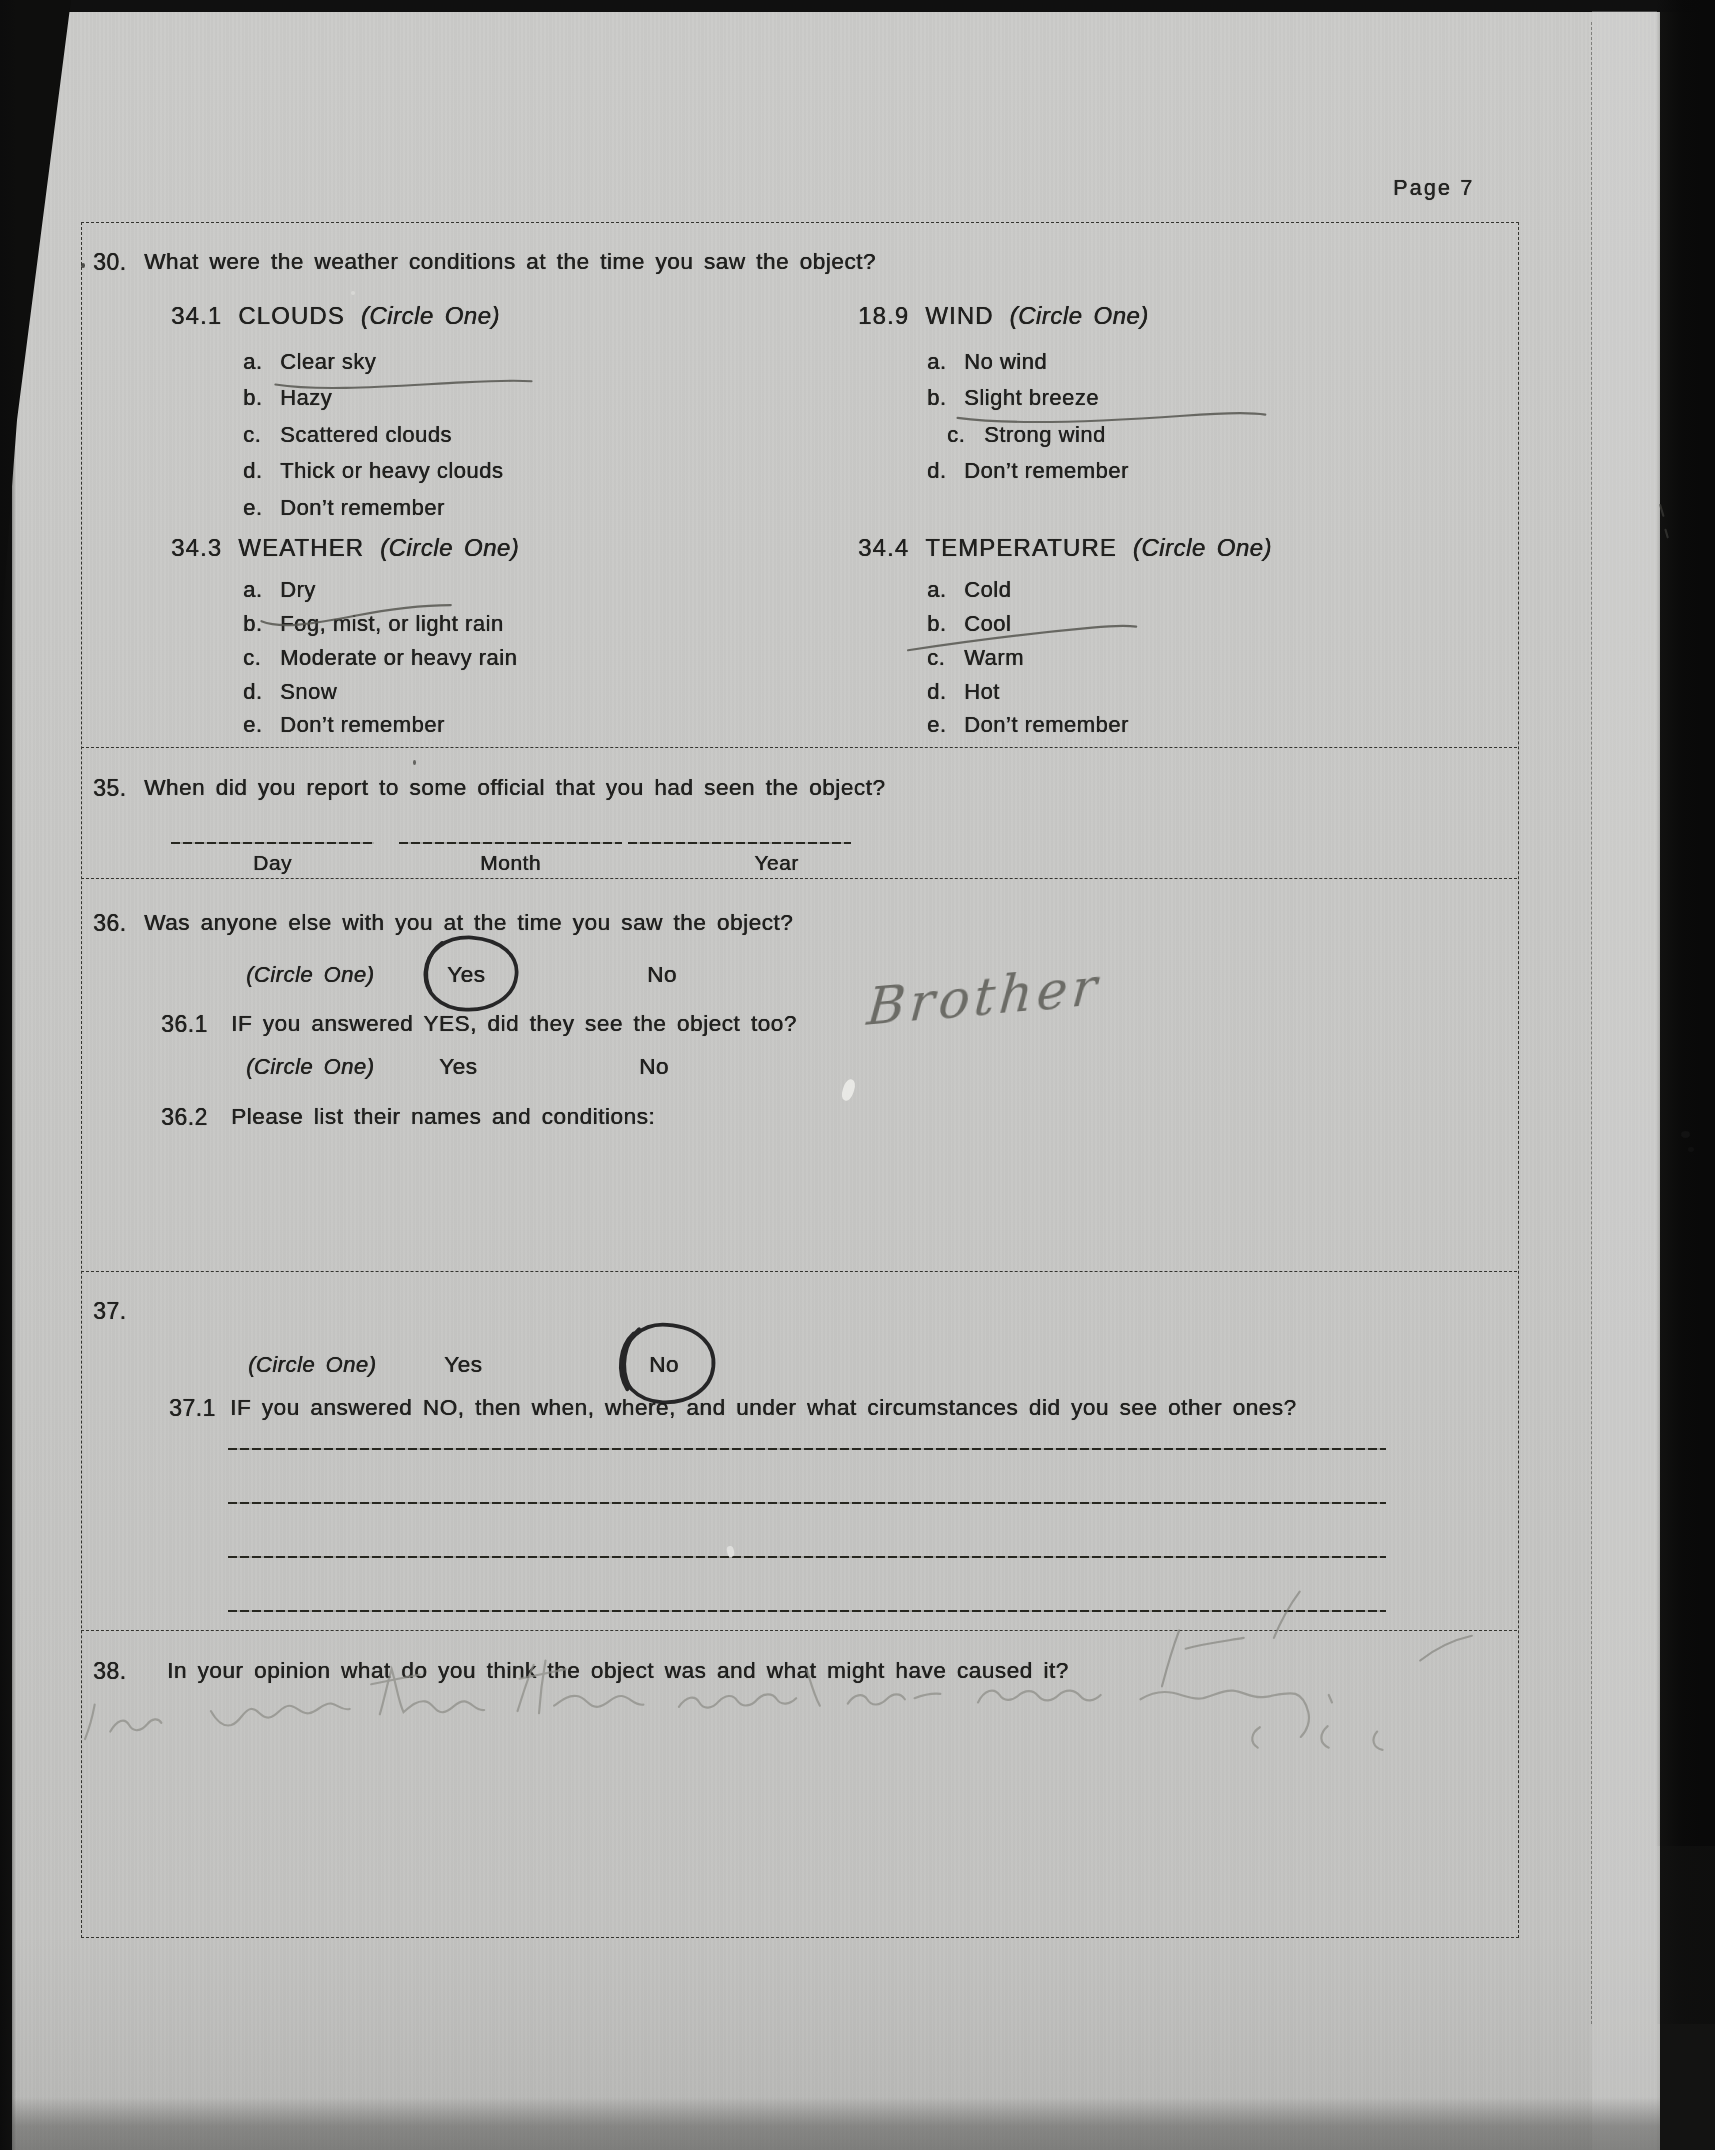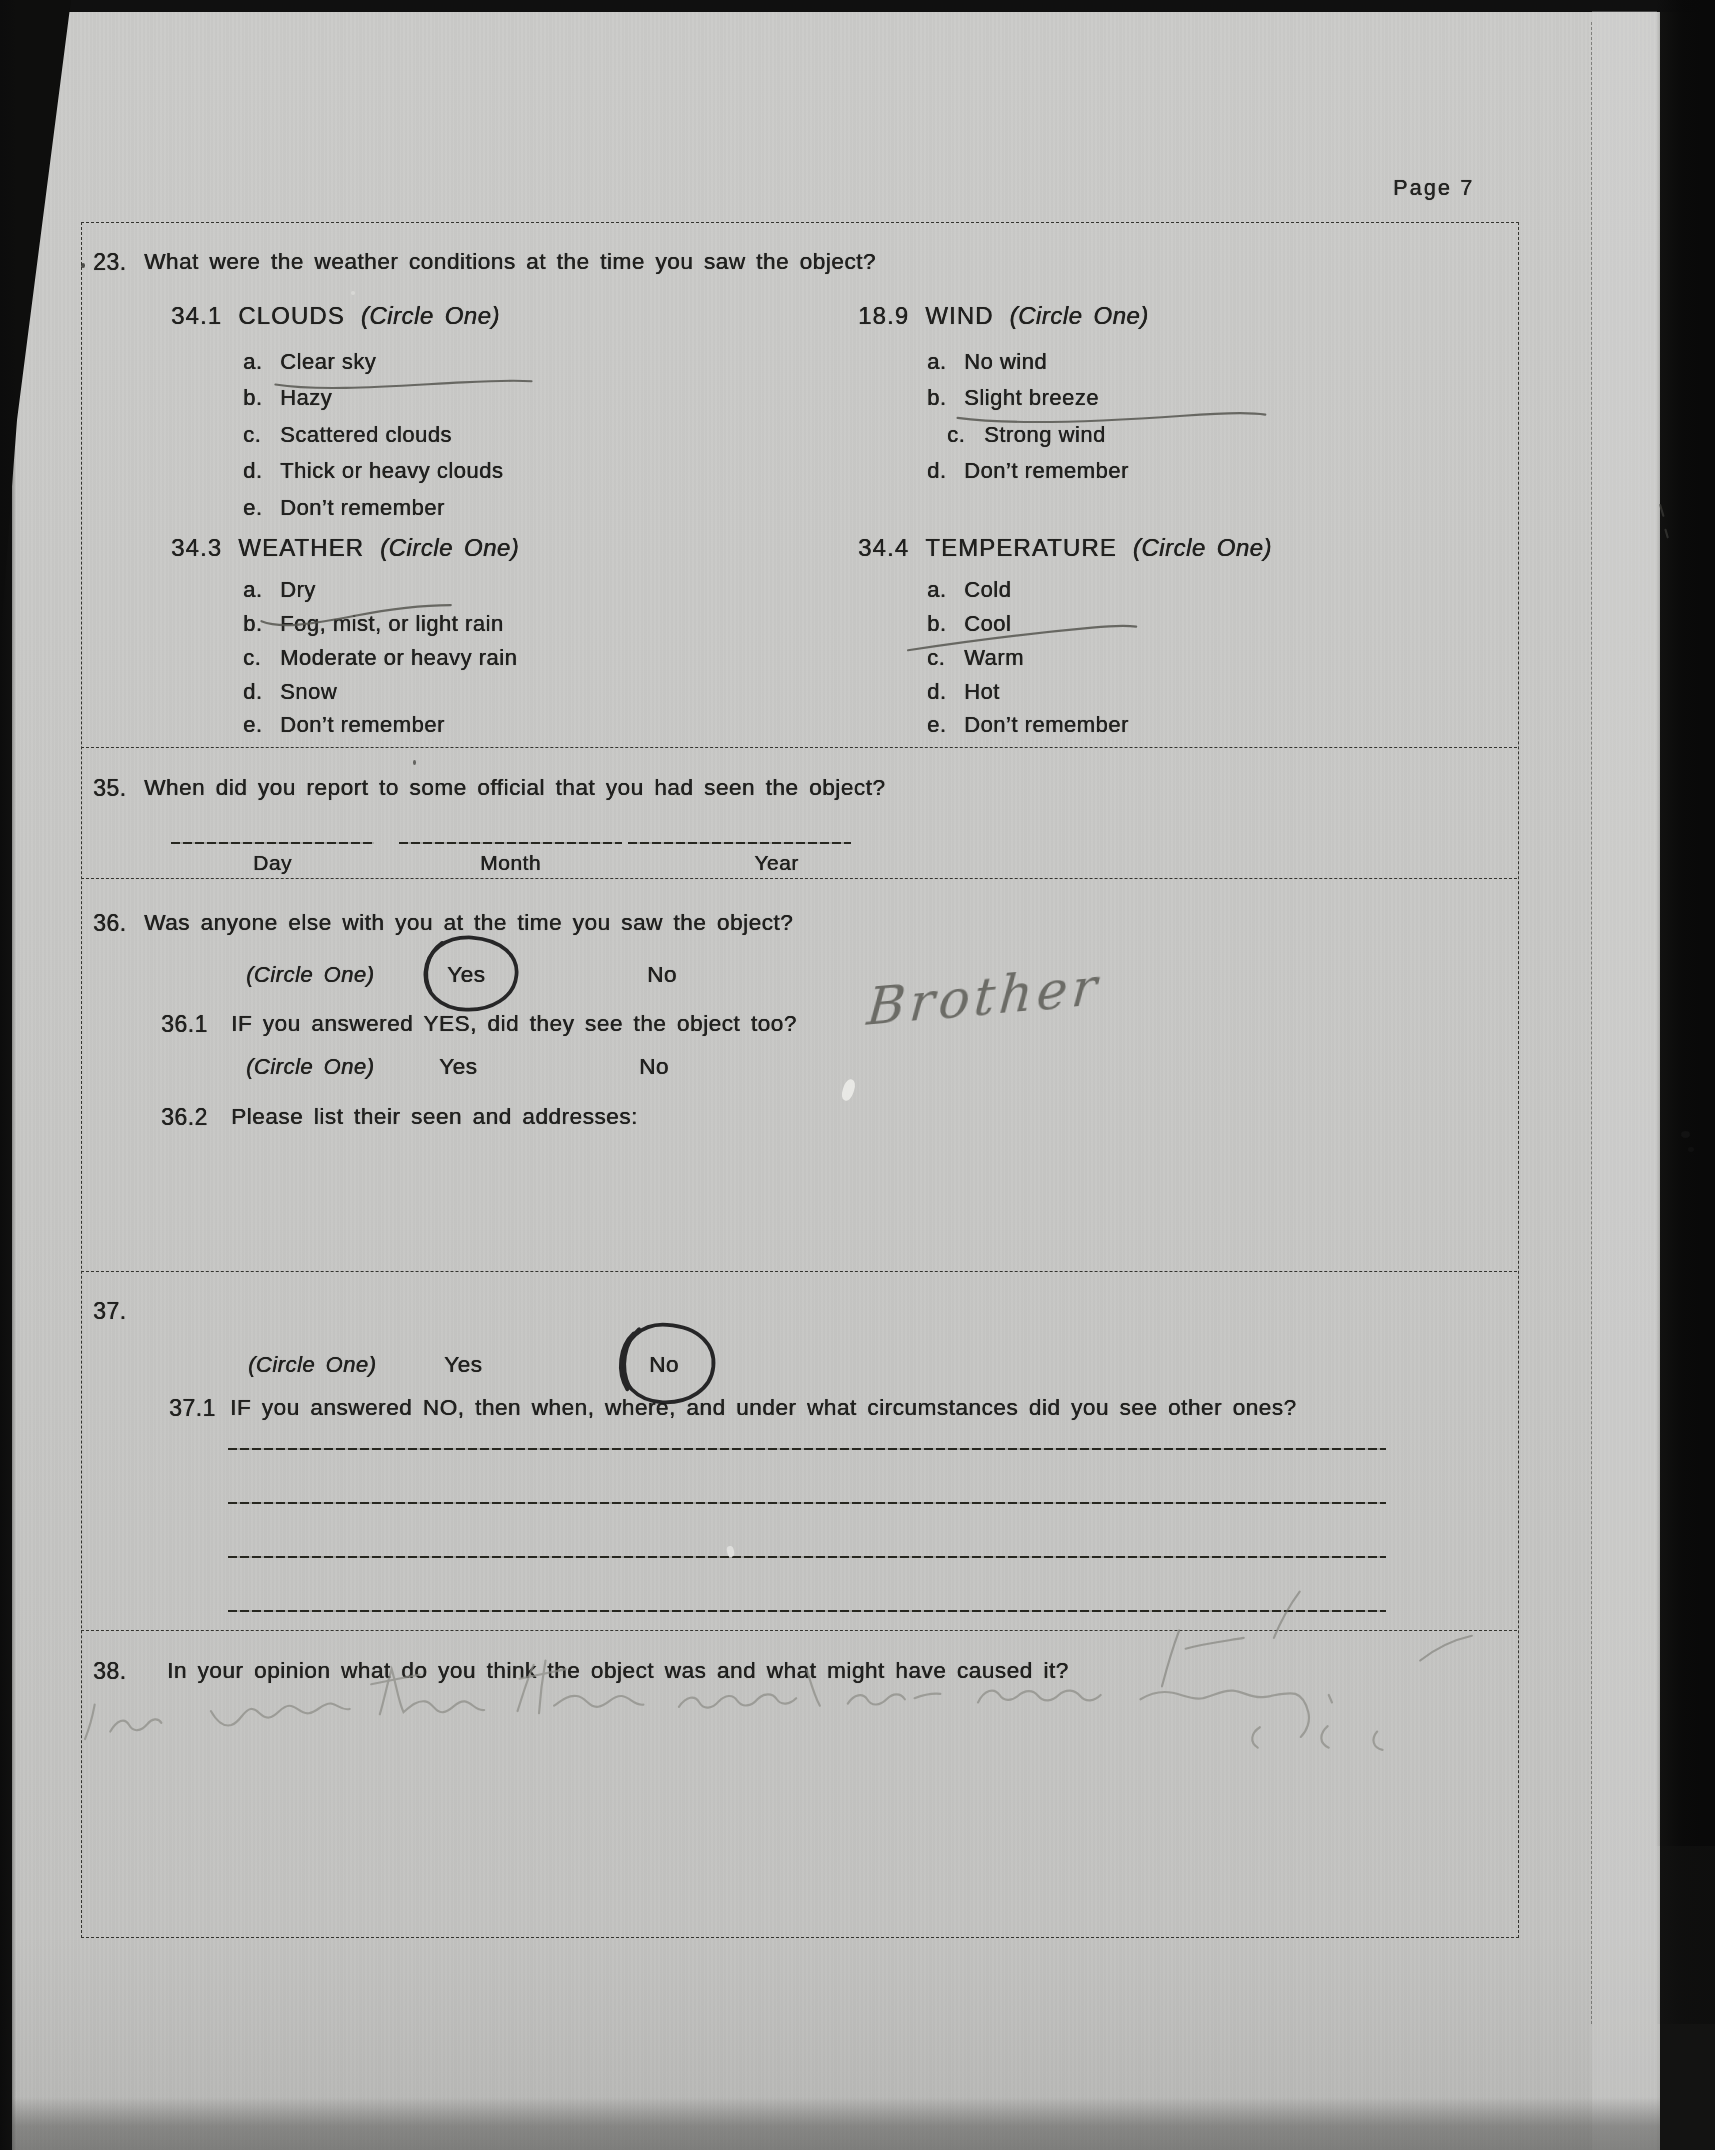--- a/index.html
+++ b/index.html
@@ -72,21 +72,21 @@
   <div class="bottom-shadow"></div>
 
   <div class="page-label">Page 7</div>
 
   <div class="form-box"></div>
   <div class="divider" style="top:747px"></div>
   <div class="divider" style="top:878px"></div>
   <div class="divider" style="top:1271px"></div>
   <div class="divider" style="top:1630px"></div>
 
-  <div class="ink qnum" style="left:93px;top:249px">23.</div>
+  <div class="ink qnum" style="left:93px;top:249px">30.</div>
   <div class="ink qtext" style="left:144px;top:249px">What were the weather conditions at the time you saw the object?</div>
 
   <div class="ink sec-head" style="left:171px;top:302px">
     <span>34.1</span><span class="t">CLOUDS</span><span class="n">(Circle One)</span>
   </div>
   <div class="ink sec-head" style="left:858px;top:302px">
     <span>18.9</span><span class="t">WIND</span><span class="n">(Circle One)</span>
   </div>
 
   <div class="opt" style="left:243px;top:349px"><span class="ol">a.</span><span>Clear sky</span></div>
@@ -135,21 +135,21 @@
   <div class="ink yn" style="left:647px;top:962px">No</div>
   <div class="hand-brother">Brother</div>
 
   <div class="ink qnum" style="left:161px;top:1011px">36.1</div>
   <div class="ink qtext" style="left:231px;top:1011px">IF you answered YES, did they see the object too?</div>
   <div class="ink note-italic" style="left:246px;top:1054px">(Circle One)</div>
   <div class="ink yn" style="left:439px;top:1054px">Yes</div>
   <div class="ink yn" style="left:639px;top:1054px">No</div>
 
   <div class="ink qnum" style="left:161px;top:1104px">36.2</div>
-  <div class="ink qtext" style="left:231px;top:1104px">Please list their seen and addresses:</div>
+  <div class="ink qtext" style="left:231px;top:1104px">Please list their names and conditions:</div>
 
   <div class="ink qnum" style="left:93px;top:1298px">37.</div>
   <div class="ink note-italic" style="left:248px;top:1352px">(Circle One)</div>
   <div class="ink yn" style="left:444px;top:1352px">Yes</div>
   <div class="ink yn" style="left:649px;top:1352px">No</div>
 
   <div class="ink qnum" style="left:169px;top:1395px">37.1</div>
   <div class="ink qtext" style="left:230px;top:1395px">IF you answered NO, then when, where, and under what circumstances did you see other ones?</div>
   <div class="rule" style="left:228px;top:1448px;width:1158px"></div>
   <div class="rule" style="left:228px;top:1502px;width:1158px"></div>

